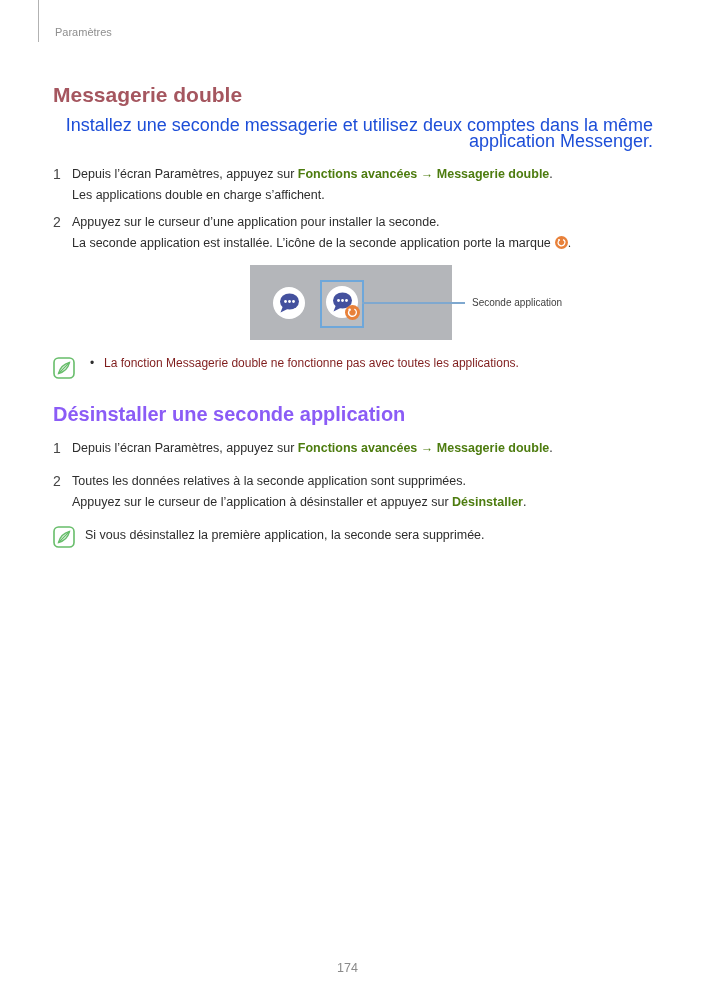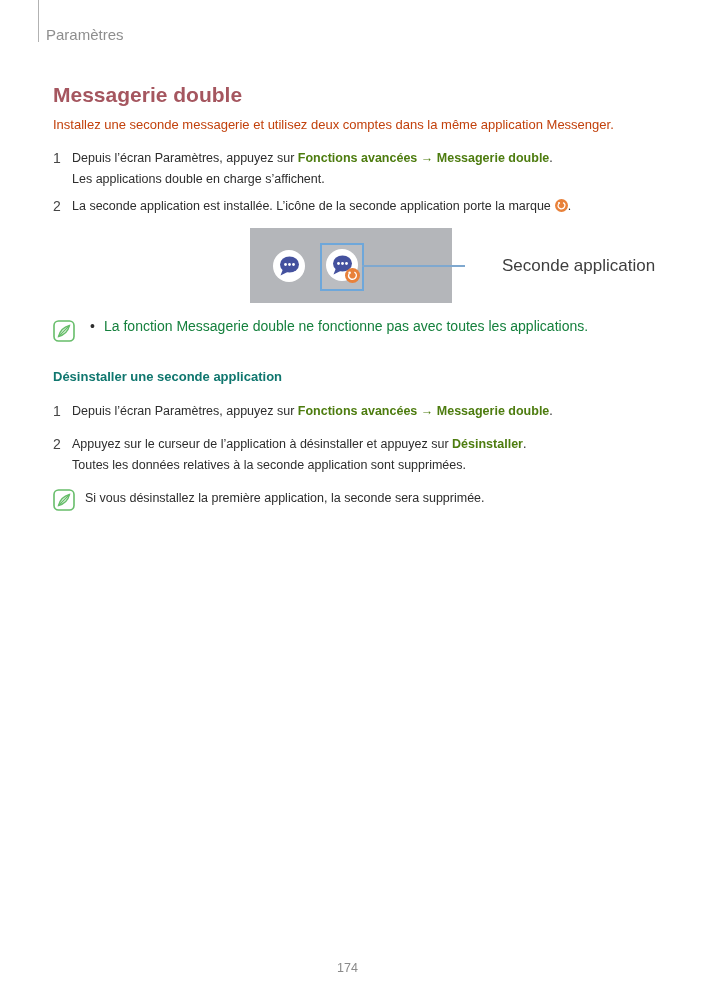--- a/index.html
+++ b/index.html
@@ -3,27 +3,27 @@
 <meta charset="utf-8">
 <style>
   * { margin:0; padding:0; box-sizing:border-box; }
   html,body { background:#fff; }
   body { font-family:"Liberation Sans","DejaVu Sans",sans-serif; }
   .page { position:relative; width:703px; height:994px; background:#fff; margin:0 auto; overflow:hidden; }
 
   
   .header { position:relative; height:55px; }
   .header-rule { position:absolute; left:38px; top:0; width:1px; height:42px; background:#b2b2b2; }
-  .breadcrumb { position:absolute; left:46px; top:26px; font-size:15px; color:#8e8e8e; }
+  .breadcrumb { position:absolute; left:55px; top:26px; font-size:11px; color:#8e8e8e; }
 
   
   .content { padding:0 50px 0 53px; }
 
   h1.title { margin-top:29px; font-size:21px; line-height:22px; font-weight:700; color:#a5565f; }
-  p.intro { margin-top:11px; font-size:13px; line-height:16px; color:#c2410c; }
+  p.intro { margin-top:11px; font-size:18px; line-height:16px; color:#1d4ed8;text-align:right; }
 
   .step { display:flex; }
   .step .num { width:19px; flex:0 0 19px; font-size:14px; line-height:20px; color:#454545; }
   .step-body { flex:1; }
   .line { font-size:12.5px; line-height:21px; color:#2d2d2d; }
   .line b { font-weight:700; color:#4d7c0f; }
   .mt16{margin-top:15px;} .mt6{margin-top:6px;} .mt14{margin-top:14px;} .mt12{margin-top:12px;}
 
   .inline-badge { display:inline-block; width:13px; height:13px; margin-left:4px; vertical-align:-2px; }
   .inline-badge svg { display:block; }
@@ -32,34 +32,34 @@
   .figure { position:relative; height:75px; margin-top:11px; }
   .panel { position:absolute; left:197px; top:0; width:202px; height:75px; background:#b4b6ba; }
   .app-icon { position:absolute; width:32px; height:32px; }
   .app-icon svg { display:block; }
   .app-icon.first { left:23px; top:22px; }
   .app-icon.second { left:76px; top:21px; }
   .selection-box { position:absolute; left:70px; top:15px; width:44px; height:48px; border:2px solid #6ea7da; background:rgba(255,255,255,0.10); }
   .badge { position:absolute; right:-2px; bottom:-2px; width:15px; height:15px; }
   .badge svg { display:block; }
   .connector { position:absolute; left:309px; top:37px; width:103px; height:2px; background:#7fa8cf; }
-  .callout { position:absolute; left:419px; top:31px; font-size:17px; line-height:14px; color:#3e3e3e; white-space:nowrap;margin-left:30px; }
+  .callout { position:absolute; left:419px; top:31px; font-size:10px; line-height:14px; color:#3e3e3e; white-space:nowrap; }
 
   
   .note { display:flex; align-items:flex-start; }
   .note-icon { flex:0 0 22px; width:22px; height:22px; margin-top:1px; }
   .note-icon svg { display:block; }
   .note-list { list-style:none; margin-left:14px; flex:1; }
-  .note-list li { position:relative; padding-left:15px; font-size:14px; line-height:15px; color:#15803d; margin-bottom:9px; }
+  .note-list li { position:relative; padding-left:15px; font-size:12px; line-height:15px; color:#7f1d1d; margin-bottom:9px; }
   .note-list li::before { content:"\2022"; position:absolute; left:1px; top:0; color:#2d2d2d; }
   .note1 { margin-top:16px; }
   .note2 { margin-top:12px; }
   .note2 .line { margin-left:10px; line-height:15px; margin-top:3px; }
 
-  h2.subheading { margin-top:24px; font-size:13px; line-height:20px; font-weight:700; color:#0f766e; }
+  h2.subheading { margin-top:24px; font-size:20px; line-height:20px; font-weight:700; color:#8b5cf6; }
 
   .footer { position:absolute; left:0; right:8px; bottom:19px; text-align:center; font-size:12.5px; color:#8a8a8a; }
 </style>
 </head>
 <body>
 
 <div class="page">
 
   <div class="header">
     <div class="header-rule"></div>
@@ -76,20 +76,21 @@
       <div class="num">1</div>
       <div class="step-body">
         <p class="line"><span>Depuis l’écran Paramètres, appuyez sur </span><b>Fonctions avancées</b><b> → </b><b>Messagerie double</b><span>.</span></p>
         <p class="line">Les applications double en charge s’affichent.</p>
       </div>
     </div>
 
     <div class="step mt6">
       <div class="num">2</div>
       <div class="step-body">
+        <p class="line">Appuyez sur le curseur d’une application pour installer la seconde.</p>
         <p class="line"><span>La seconde application est installée. L’icône de la seconde application porte la marque</span><span class="inline-badge"><svg width="13" height="13" viewBox="0 0 13 13">
                 <circle cx="6.5" cy="6.5" r="6.5" fill="#e8813a"></circle>
                 <circle cx="6.5" cy="6.5" r="3.3" fill="none" stroke="#fff" stroke-width="1.2" stroke-dasharray="15 6" transform="rotate(-60 6.5 6.5)"></circle>
                 <circle cx="4" cy="4.1" r="1.1" fill="#fff"></circle>
               </svg></span><span>.</span></p>
       </div>
     </div>
 
     <div class="figure">
       <div class="panel">
@@ -144,22 +145,22 @@
     <div class="step mt14">
       <div class="num">1</div>
       <div class="step-body">
         <p class="line"><span>Depuis l’écran Paramètres, appuyez sur </span><b>Fonctions avancées</b><b> → </b><b>Messagerie double</b><span>.</span></p>
       </div>
     </div>
 
     <div class="step mt12">
       <div class="num">2</div>
       <div class="step-body">
+        <p class="line">Toutes les données relatives à la seconde application sont supprimées.</p>
         <p class="line"><span>Appuyez sur le curseur de l’application à désinstaller et appuyez sur </span><b>Désinstaller</b><span>.</span></p>
-        <p class="line">Toutes les données relatives à la seconde application sont supprimées.</p>
       </div>
     </div>
 
     <div class="note note2">
       <span class="note-icon">
         <svg width="22" height="22" viewBox="0 0 22 22">
             <rect x="1" y="1" width="20" height="20" rx="4.5" fill="#fff" stroke="#67bd6a" stroke-width="1.6"></rect>
             <path d="M5.5 16.5 C7 10.5 11 7 16.5 5.5 C15 11.5 11 15 5.5 16.5 Z" fill="none" stroke="#67bd6a" stroke-width="1.3"></path>
             <line x1="5.5" y1="16.5" x2="16.5" y2="5.5" stroke="#67bd6a" stroke-width="1.3"></line>
           </svg>

